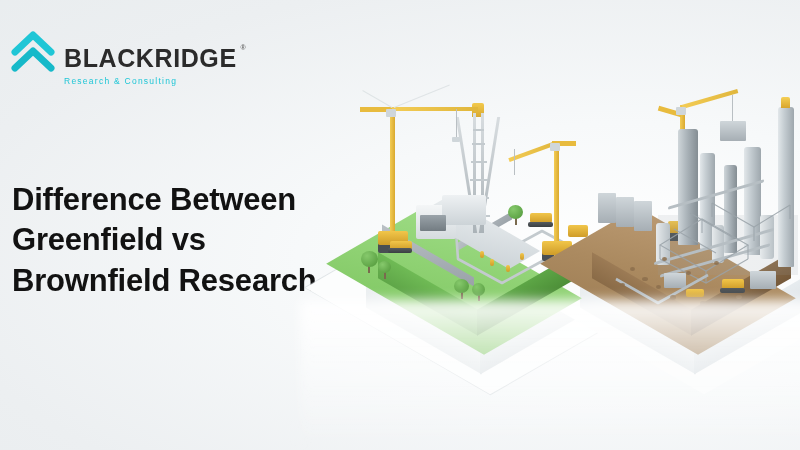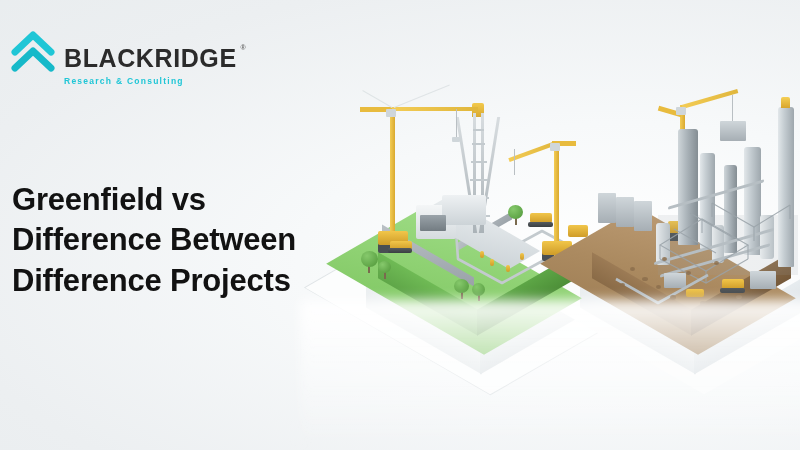--- a/index.html
+++ b/index.html
@@ -27,21 +27,21 @@
   .logo-text{position:absolute;left:56px;top:20px;}
   .wordmark{
     font-size:25px;font-weight:bold;letter-spacing:.6px;color:#2b2b2b;
     line-height:1;white-space:nowrap;position:relative;display:inline-block;
   }
   .reg{
     position:absolute;right:-9px;top:-2px;font-size:7px;font-weight:bold;
     color:#6d6d6d;letter-spacing:0;
   }
   .tagline{
-    margin-top:5px;font-size:8.5px;font-weight:bold;color:#1fc6d6;
+    margin-top:5px;font-size:8.5px;font-weight:normal;color:#1fc6d6;
     letter-spacing:1.25px;white-space:nowrap;
   }
   
   .heading{
     position:absolute;left:12px;top:180px;width:380px;
     font-size:31px;font-weight:bold;color:#121212;
     line-height:1.30;letter-spacing:-.2px;
   }
   .heading .ln{display:block;}
   
@@ -168,23 +168,23 @@
     <div class="logo-text">
       <div class="wordmark">
         <span>BLACKRIDGE</span>
         <span class="reg">®</span>
       </div>
       <div class="tagline">Research &amp; Consulting</div>
     </div>
   </div>
 
   <div class="heading">
+    <span class="ln">Difference Between</span>
     <span class="ln">Greenfield vs</span>
-    <span class="ln">Difference Between</span>
-    <span class="ln">Difference Projects</span>
+    <span class="ln">Brownfield Research</span>
   </div>
 
   <div class="scene">
 
     <div>
       <div class="gf-plinth-top"></div>
       <div class="gf-plinth-left"></div>
       <div class="gf-plinth-right"></div>
     </div>
 

